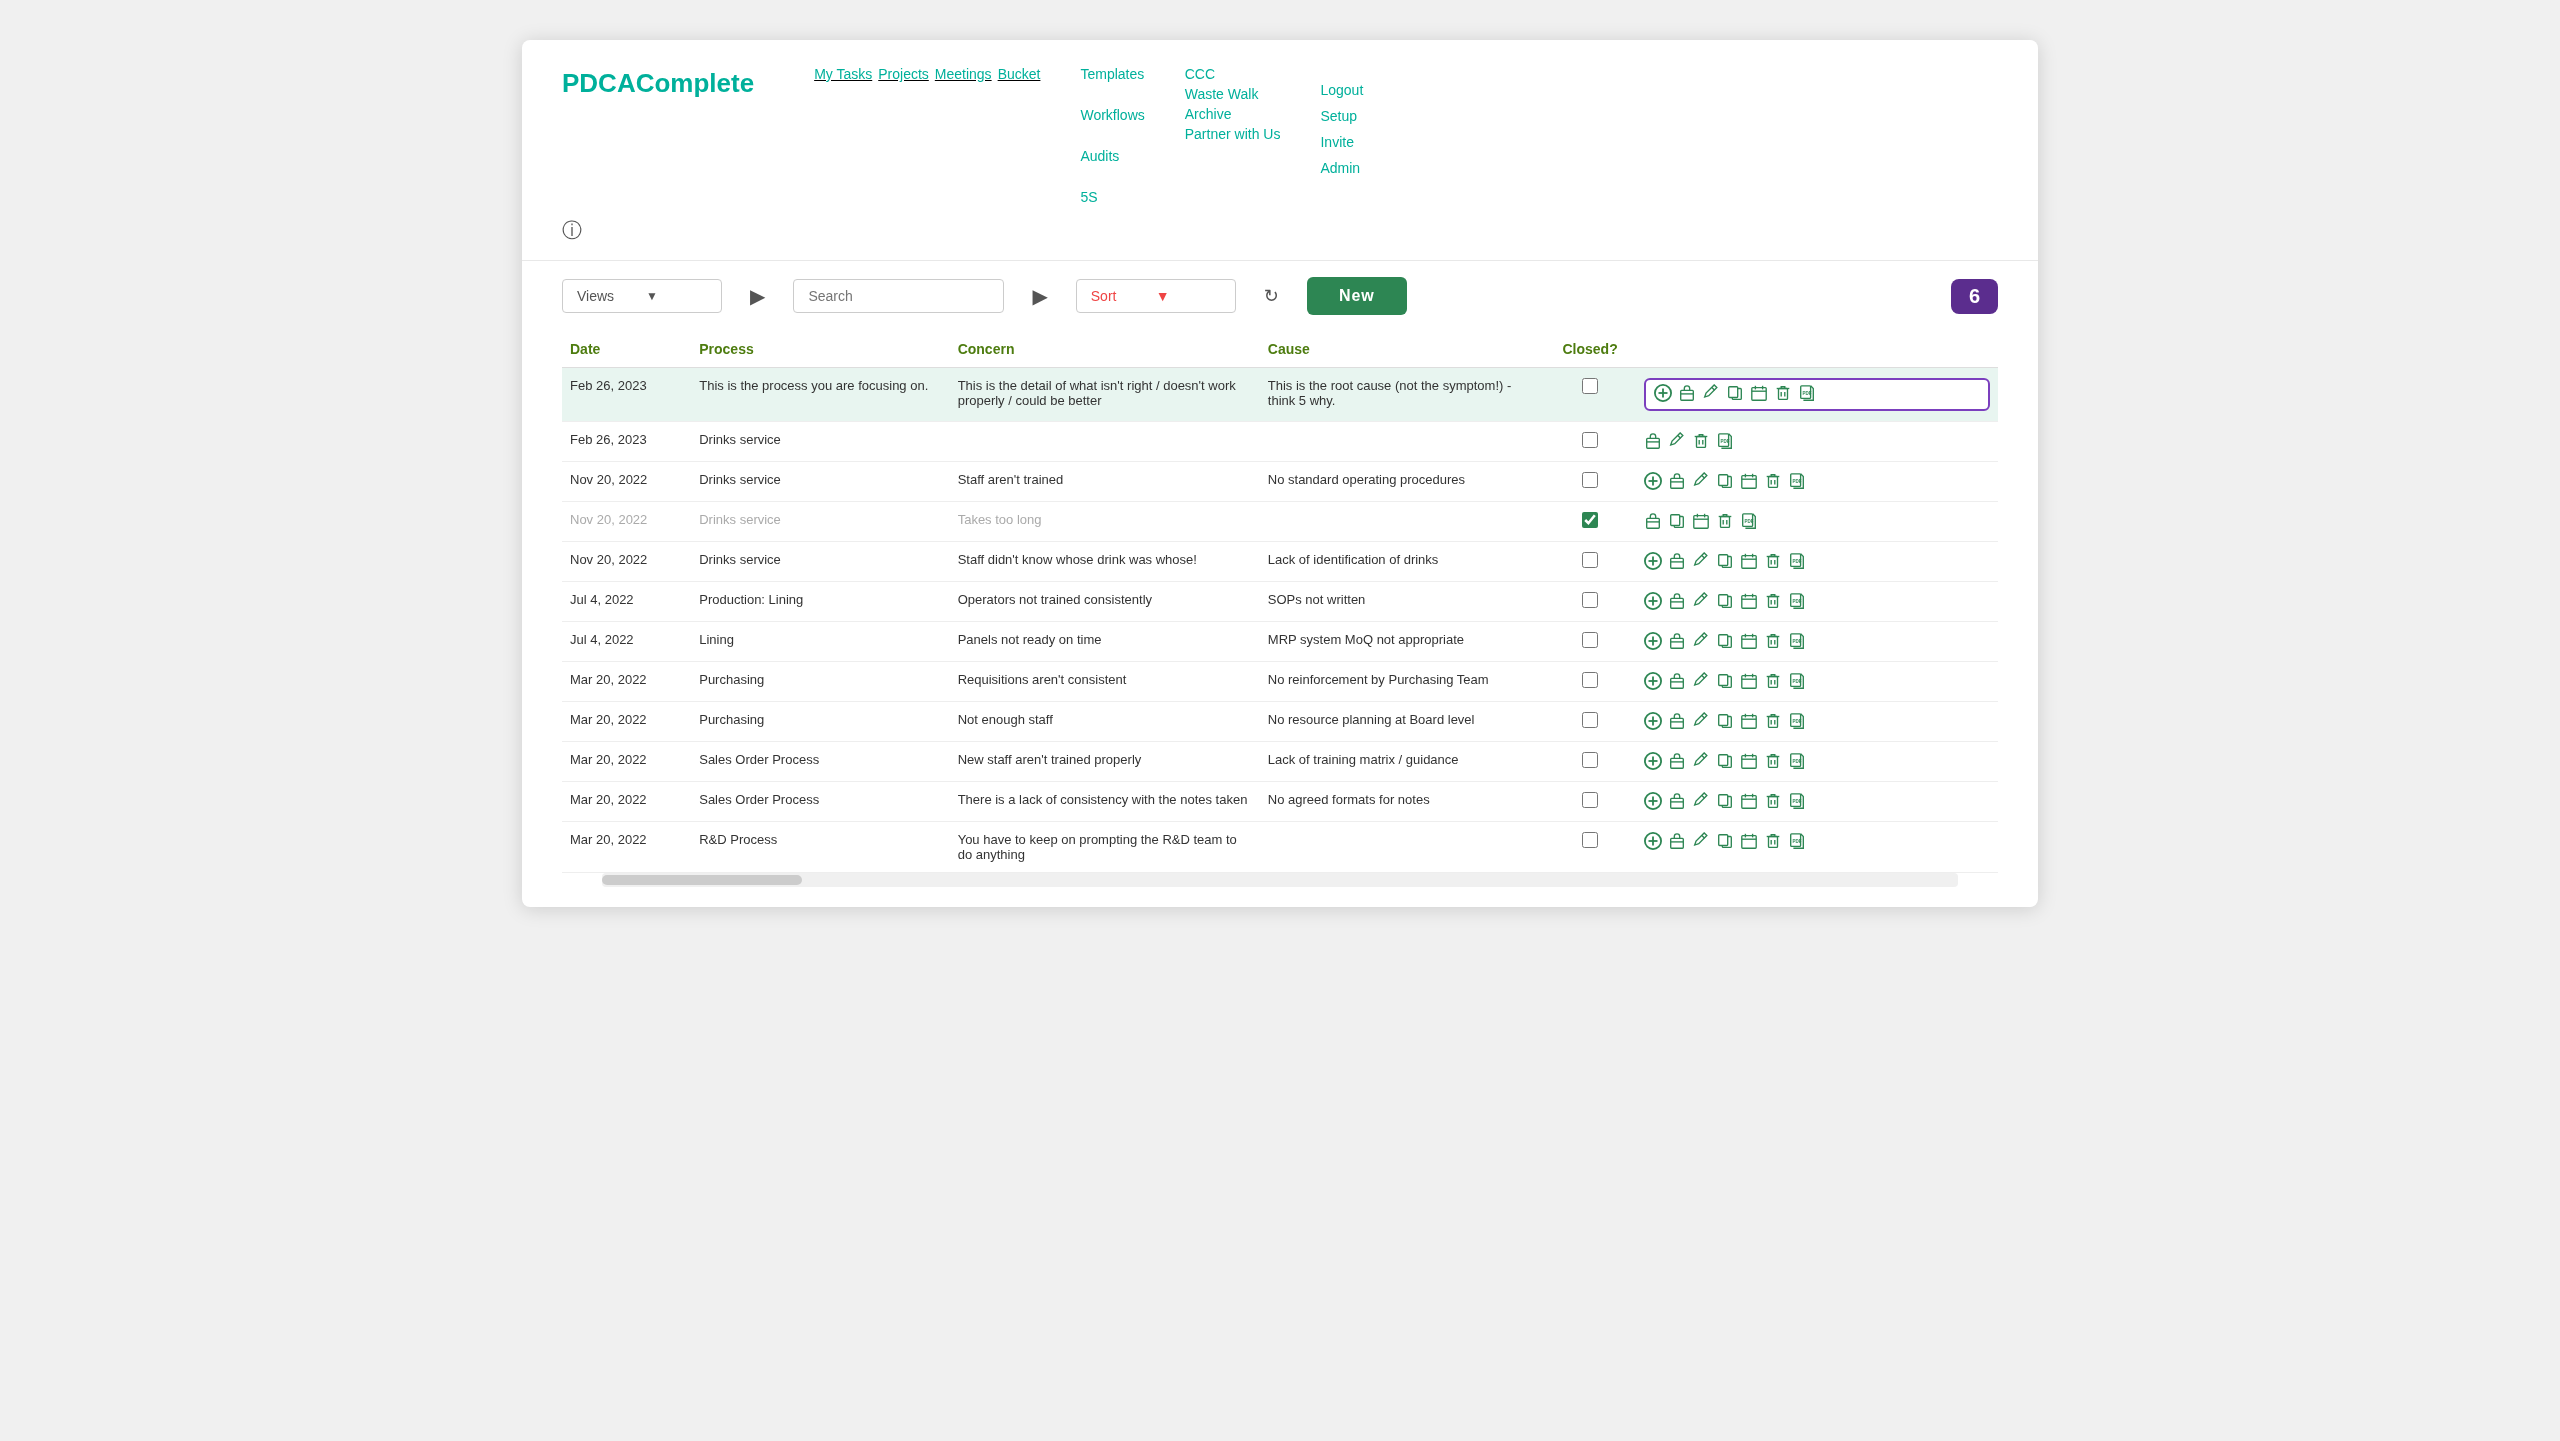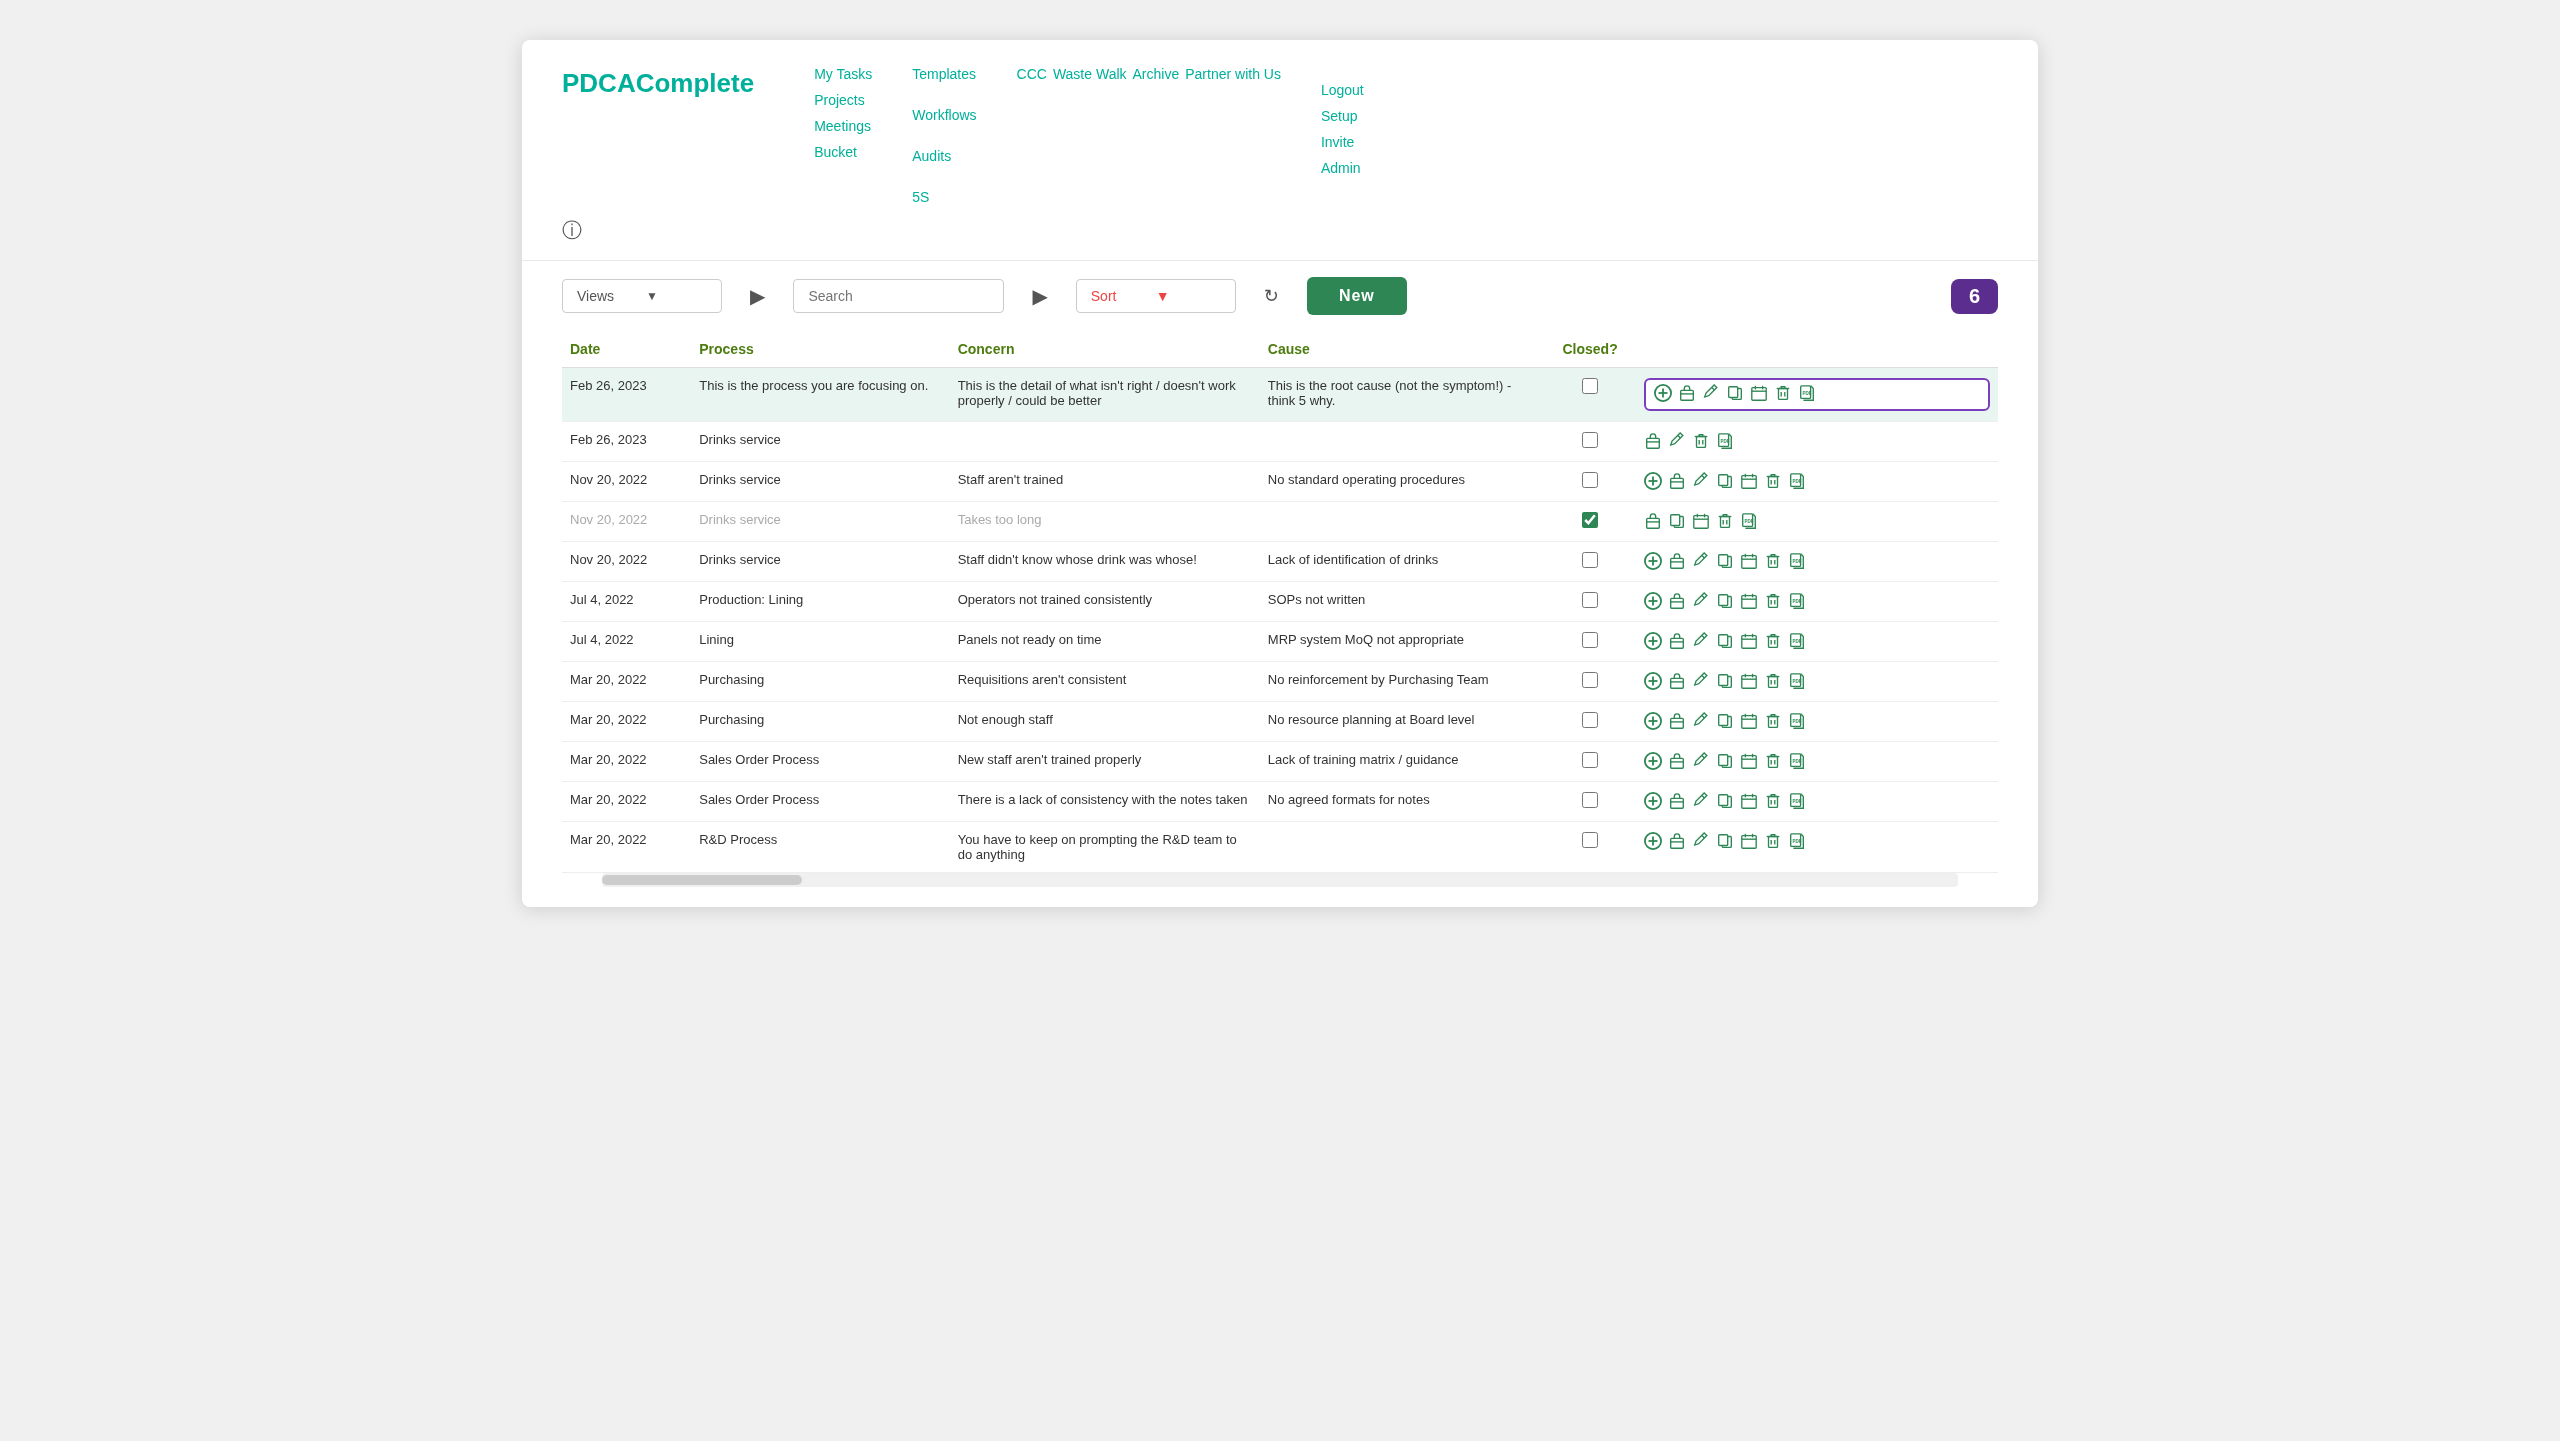--- a/index.html
+++ b/index.html
@@ -241,35 +241,35 @@
 
 <div class="window">
 
   <div class="header">
     <div class="header-top">
       <div class="logo">
         <span>PDCA</span><span style="color:#00b09b;">Complete</span>
       </div>
       <div class="nav-grid">
 
-        <div style="display:flex;flex-direction:column;gap:6px;">
+        <div style="display:flex;flex-direction:row;gap:6px;text-decoration:underline;">
           <a class="nav-link">My Tasks</a>
           <a class="nav-link">Projects</a>
           <a class="nav-link">Meetings</a>
           <a class="nav-link">Bucket</a>
         </div>
 
         <div style="display:flex;flex-direction:column;gap:21px;">
           <a class="nav-link">Templates</a>
           <a class="nav-link">Workflows</a>
           <a class="nav-link">Audits</a>
           <a class="nav-link">5S</a>
         </div>
 
-        <div style="display:flex;flex-direction:row;gap:6px;">
+        <div style="display:flex;flex-direction:column;">
           <a class="nav-link">CCC</a>
           <a class="nav-link">Waste Walk</a>
           <a class="nav-link">Archive</a>
           <a class="nav-link">Partner with Us</a>
         </div>
 
         <div style="display:flex;flex-direction:column;gap:6px;margin-top:16px;">
           <a class="nav-link">Logout</a>
           <a class="nav-link">Setup</a>
           <a class="nav-link">Invite</a>

